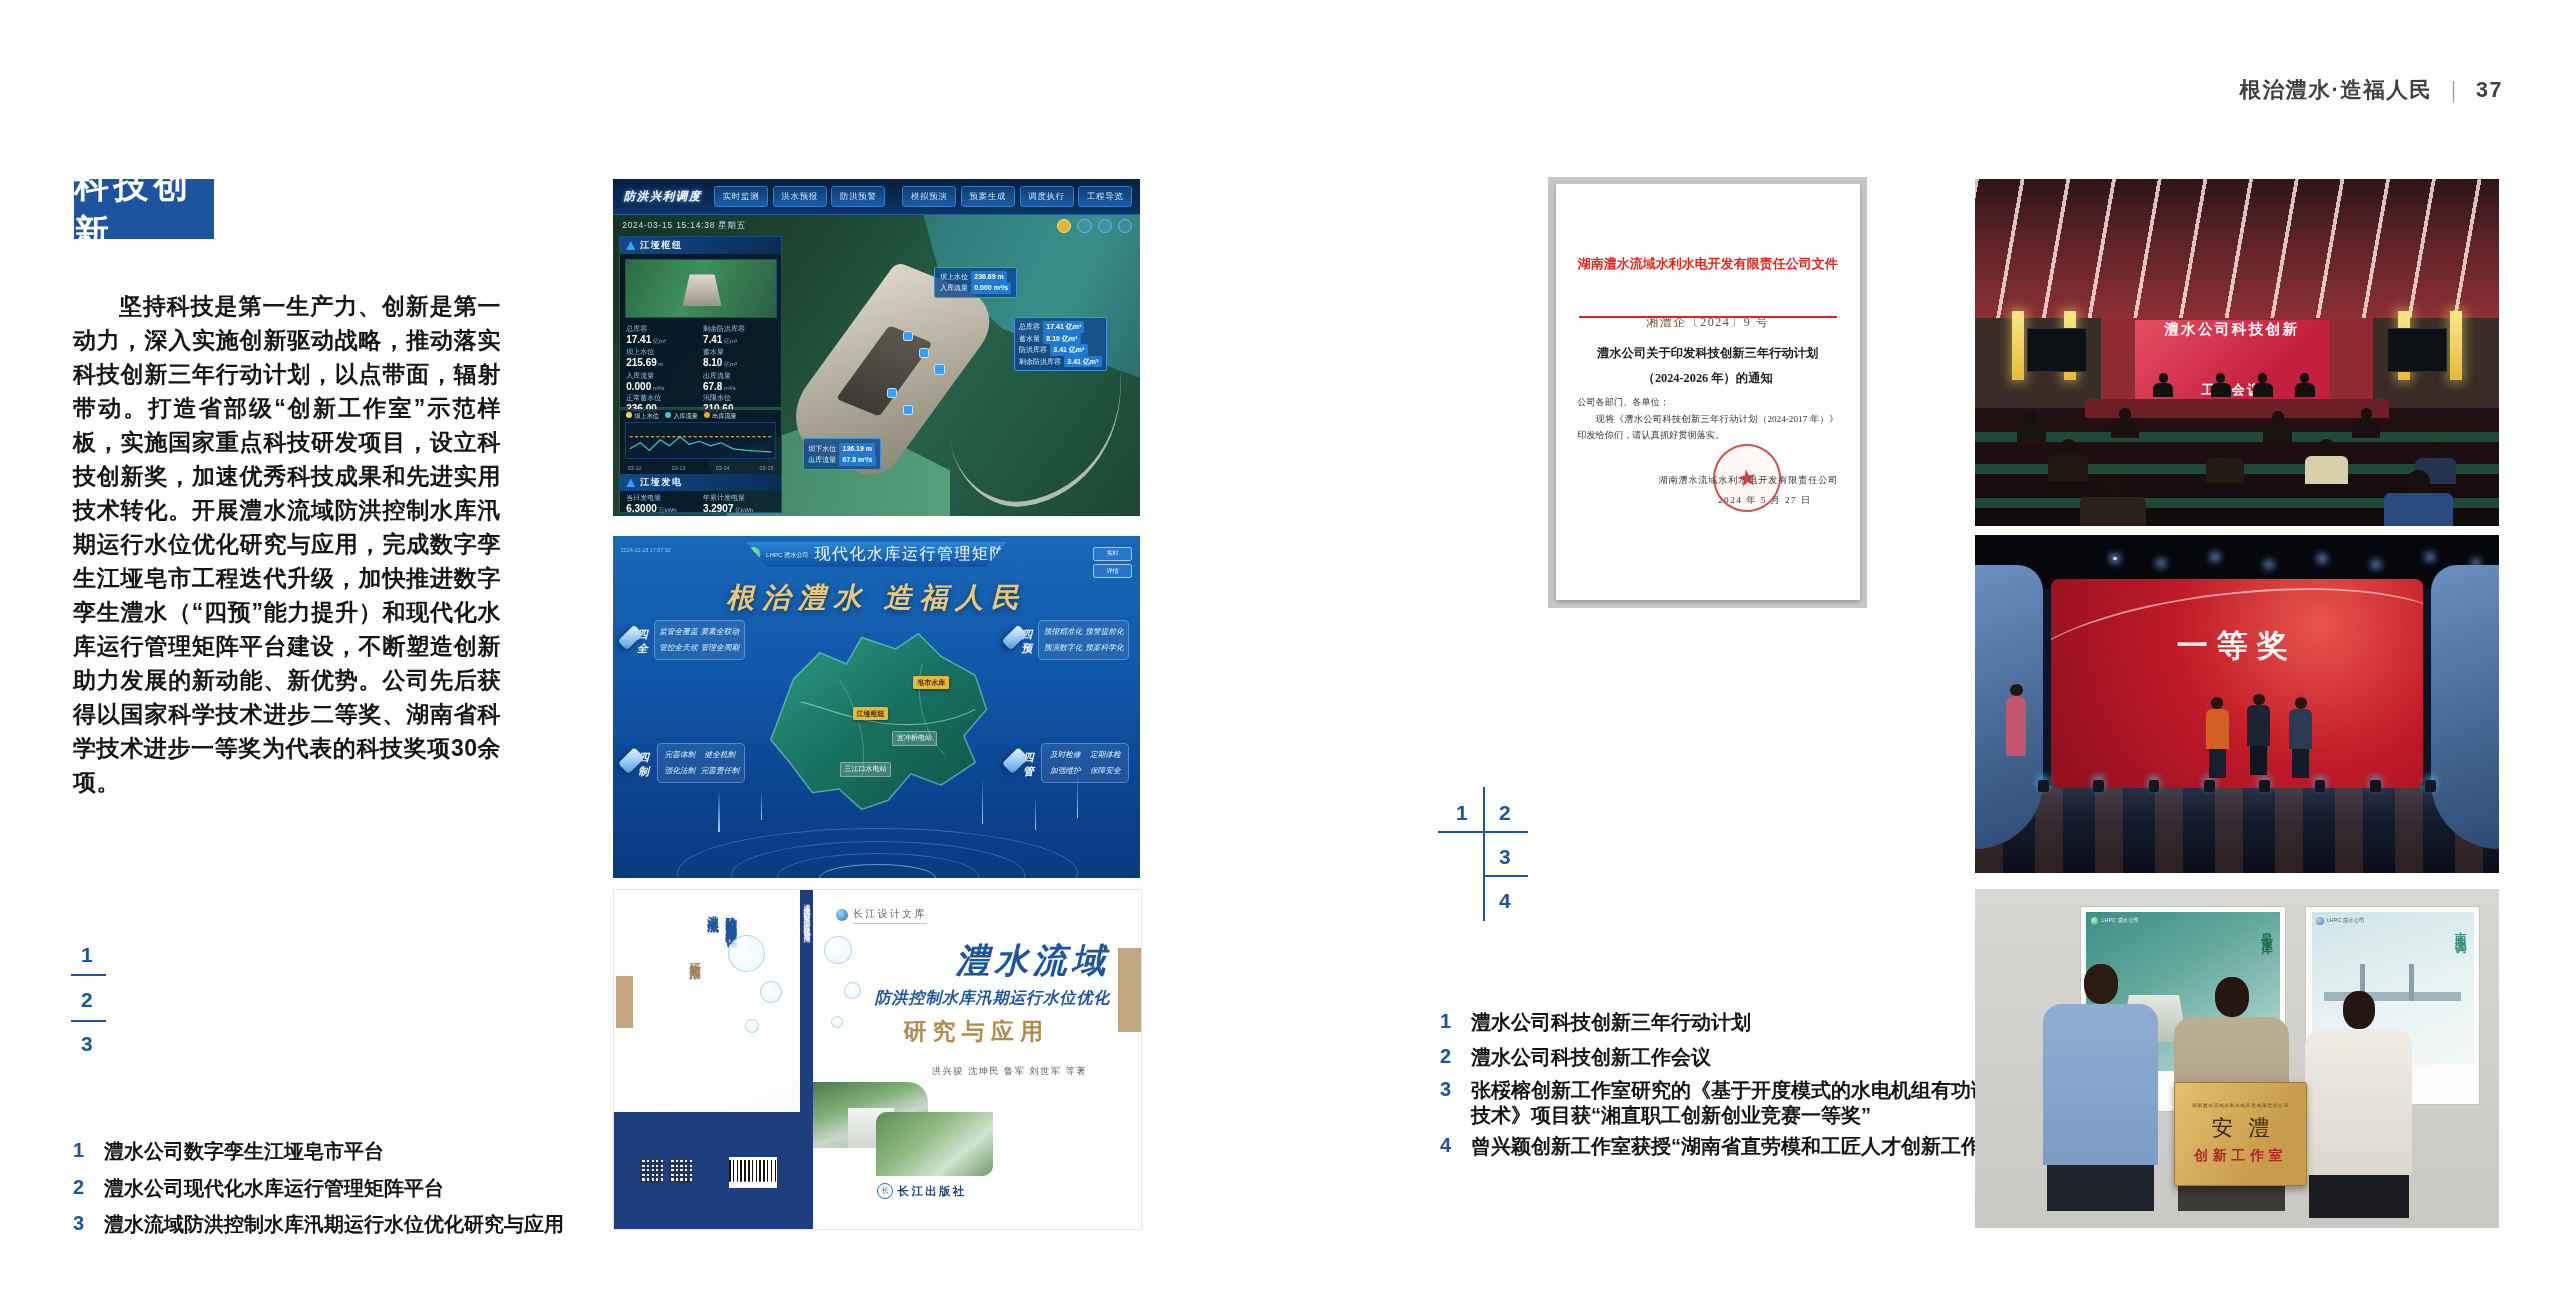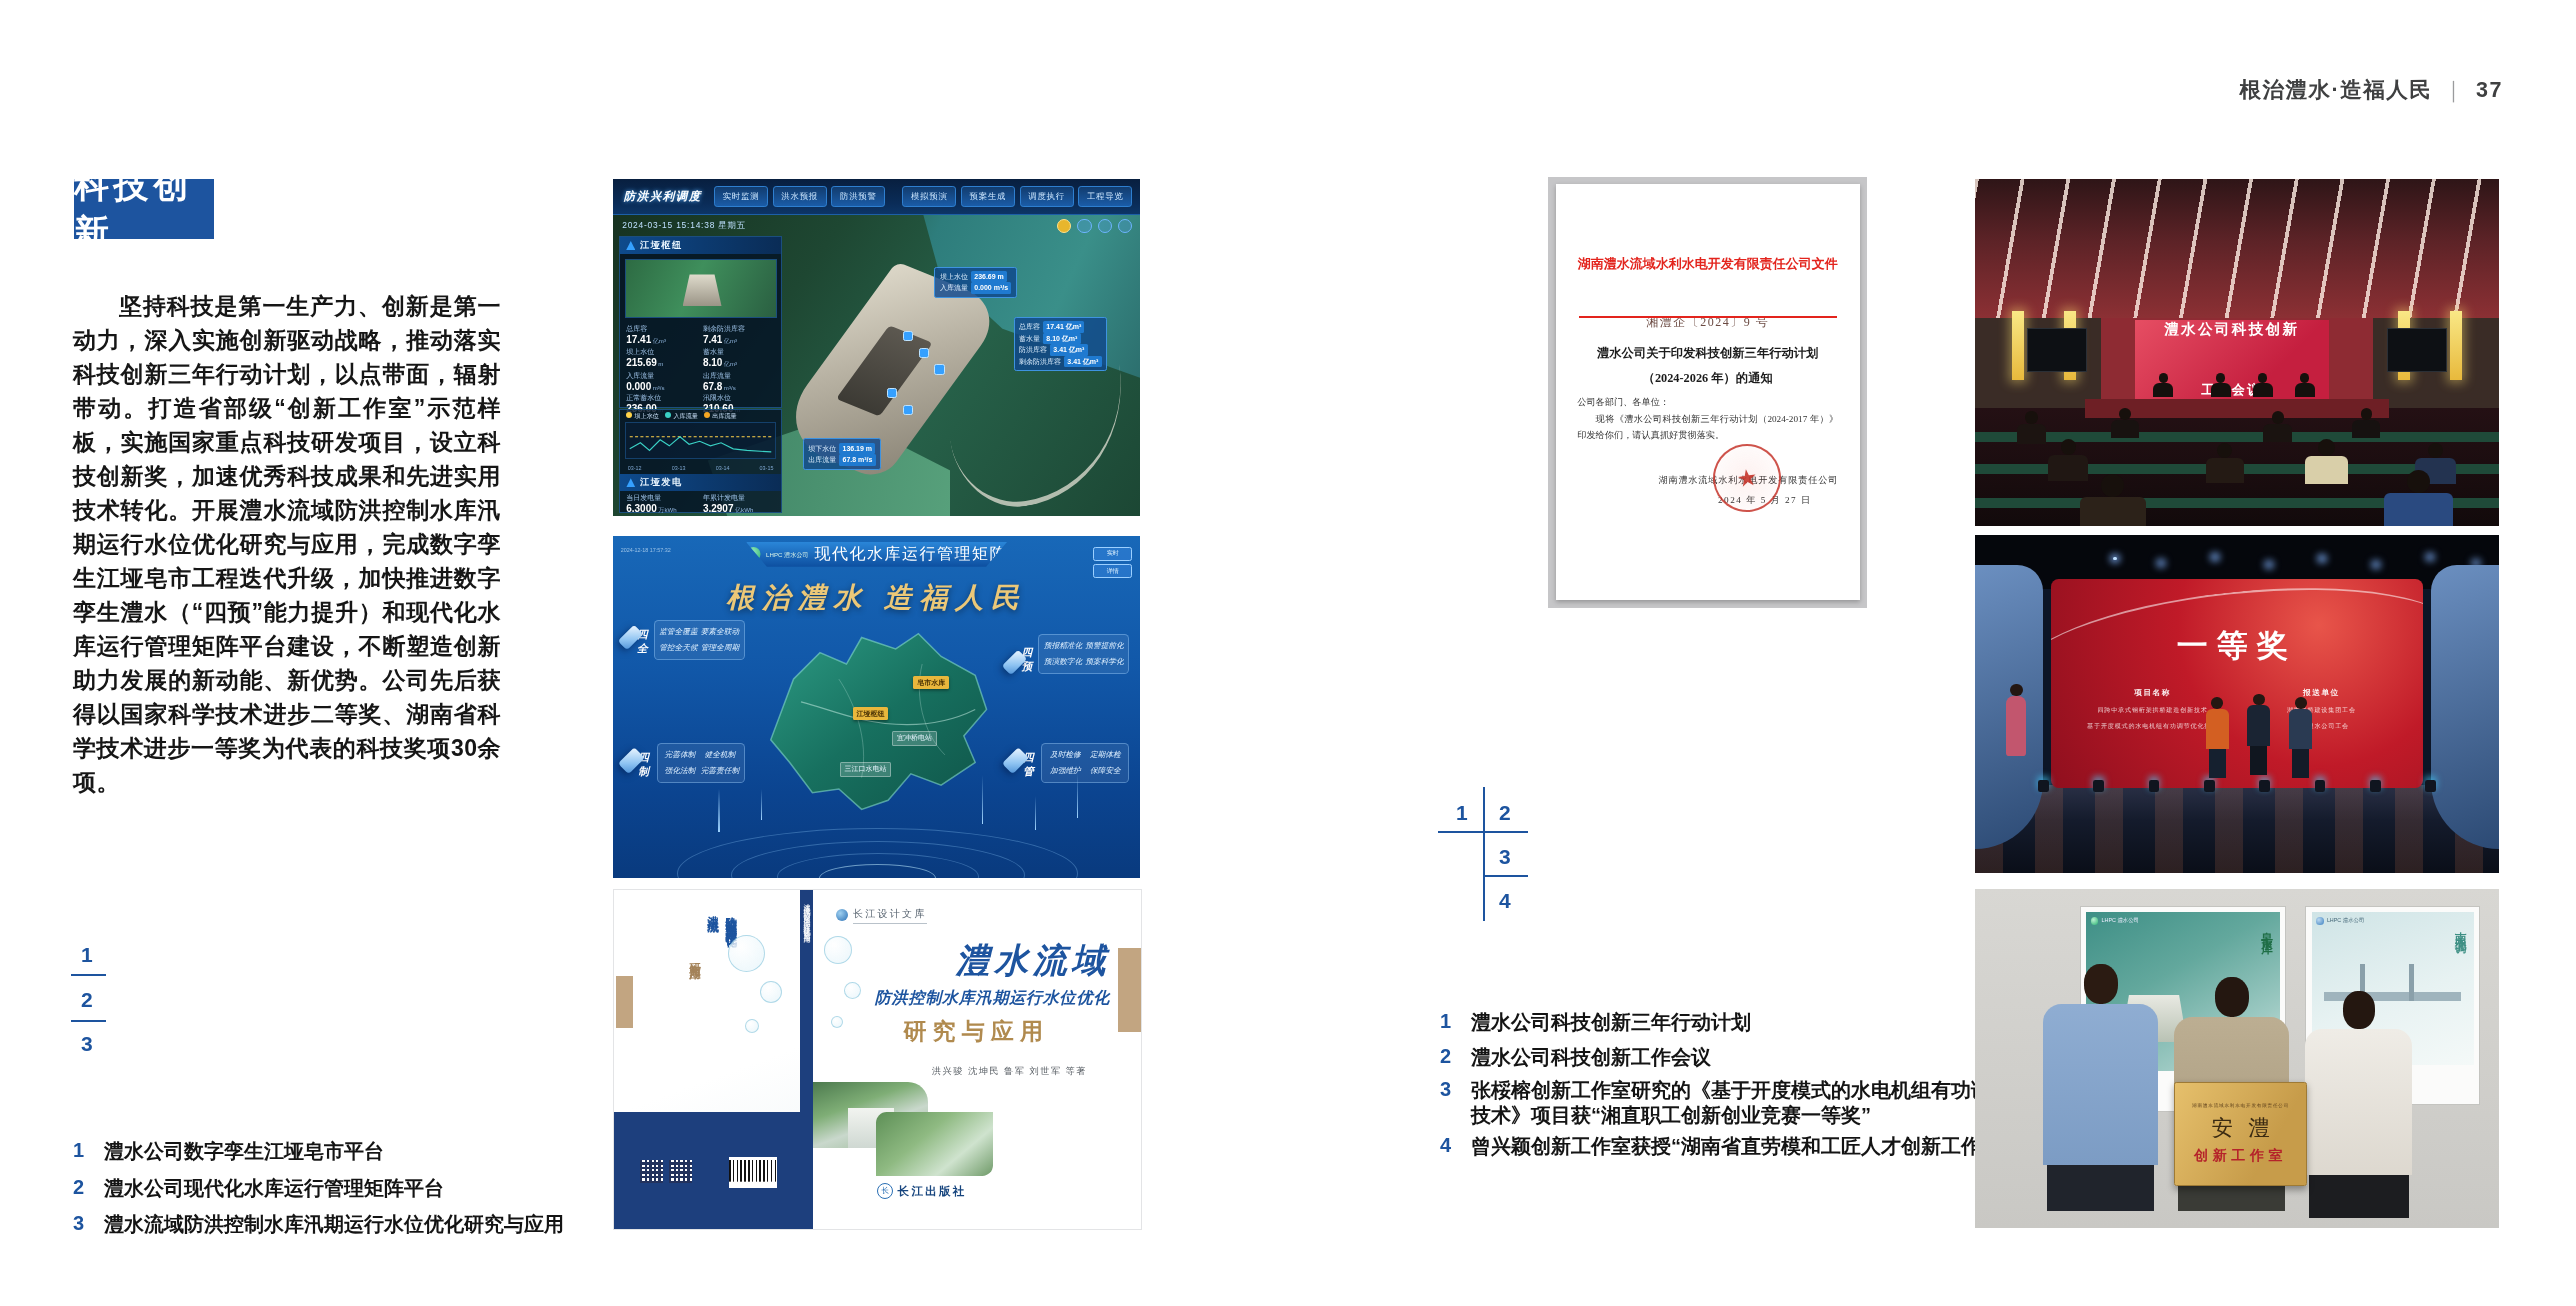--- a/index.html
+++ b/index.html
@@ -429,21 +429,21 @@
     <div class="mtx-grp" style="left:10.7px;top:78px;">
       <div class="dia"></div>
       <div class="nm">四全</div>
       <div class="box">
         <span class="it">监管全覆盖</span>
           <span class="it">要素全联动</span>
         <span class="it">管控全天候</span>
           <span class="it">管理全周期</span>
       </div>
     </div>
-    <div class="mtx-grp" style="right:10.7px;top:92px;align-items:flex-end;">
+    <div class="mtx-grp" style="right:10.7px;top:78px;">
       <div class="dia"></div>
       <div class="nm">四预</div>
       <div class="box">
         <span class="it">预报精准化</span>
           <span class="it">预警提前化</span>
         <span class="it">预演数字化</span>
           <span class="it">预案科学化</span>
       </div>
     </div>
     <div class="mtx-grp" style="left:10.7px;top:201px;">
@@ -646,32 +646,20 @@
         <div class="bd" style="width:69px;height:35px;background:#2a4a80;"></div>
       </div>
   </div>
 
   <div class="fig award" style="left:1975px;top:535px;width:524px;height:338px;">
     <div class="truss"></div>
     <div class="spot"></div>
     <div class="screen">
       <div class="swoosh"></div>
       <div class="atitle">一等奖</div>
-      <div class="cols">
-        <div class="col">
-          <div class="ch">项目名称</div>
-          <div class="cr">四跨中承式钢桁架拱桥建造创新技术</div>
-          <div class="cr">基于开度模式的水电机组有功调节优化技术</div>
-        </div>
-        <div class="col">
-          <div class="ch">报送单位</div>
-          <div class="cr">湖南路桥建设集团工会</div>
-          <div class="cr">湖南澧水公司工会</div>
-        </div>
-      </div>
     </div>
     <div class="panelL"></div>
     <div class="panelR"></div>
     <div class="floor"></div>
     <div class="lightrow">
       <div class="fix"></div>
         <div class="fix"></div>
         <div class="fix"></div>
         <div class="fix"></div>
       <div class="fix"></div>

